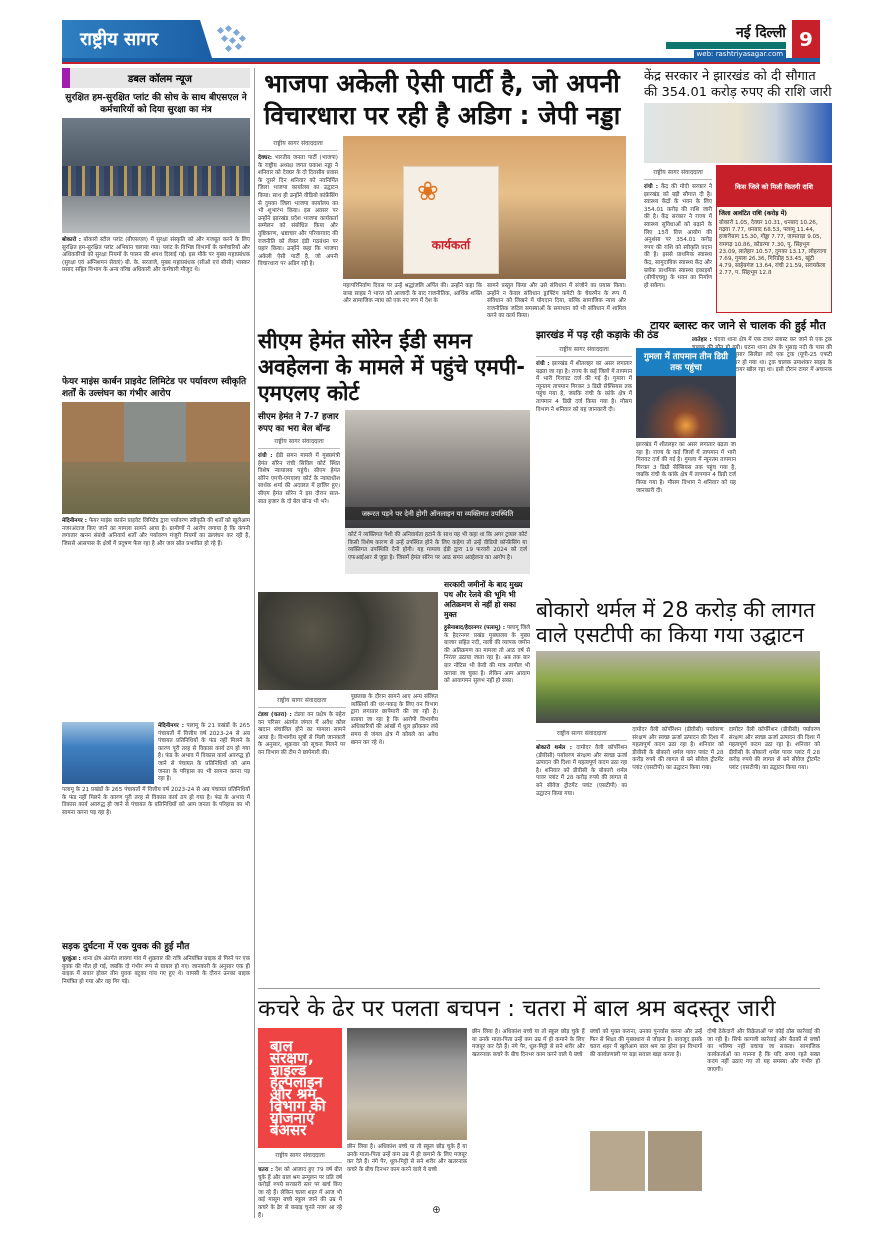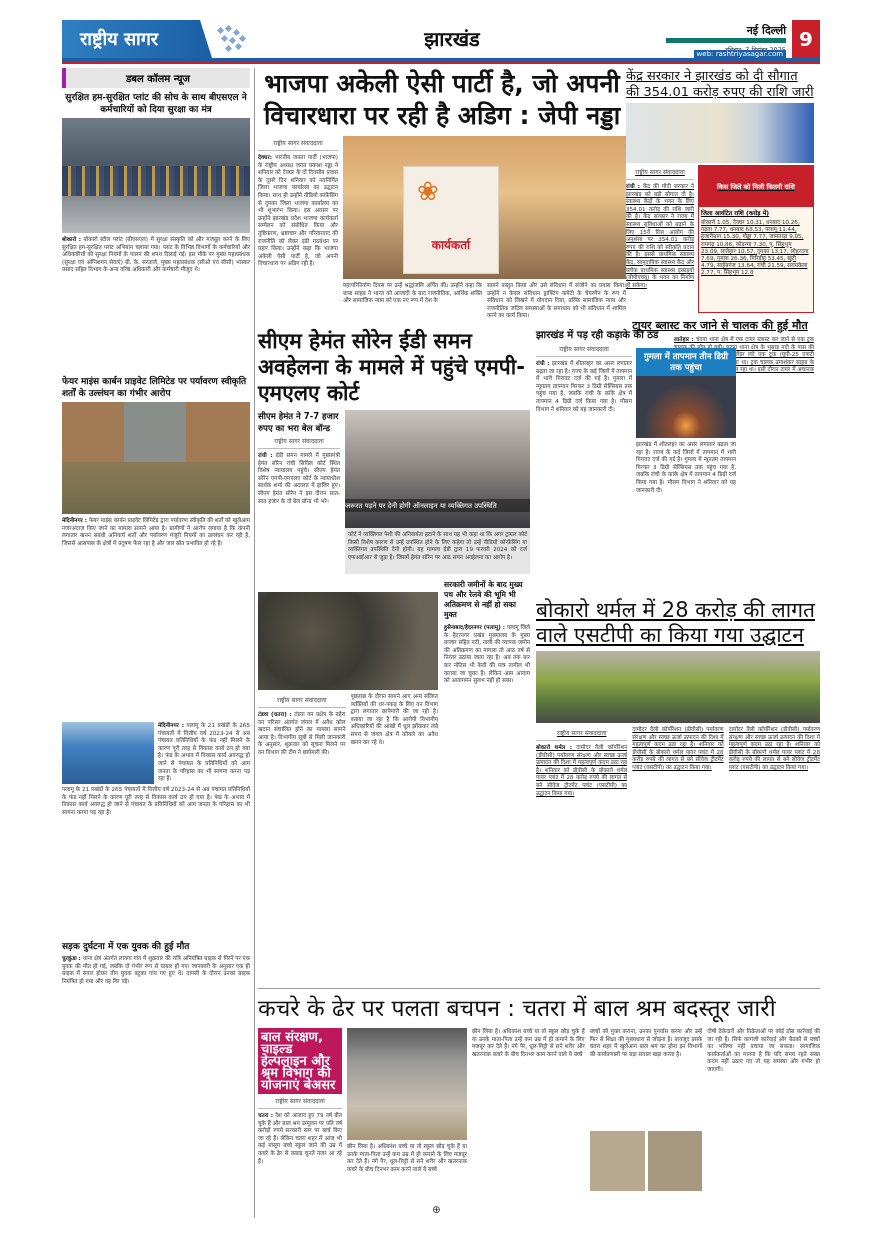--- a/index.html
+++ b/index.html
@@ -5,66 +5,65 @@
   * { box-sizing: border-box; margin: 0; padding: 0; }
   body { width: 877px; height: 1241px; background: #ffffff; font-family: "DejaVu Sans", sans-serif; overflow: hidden; position: relative; }
   .page { position: absolute; left: 62px; top: 20px; width: 758px; height: 1200px; }
   
   .mast { position: absolute; left: 0; top: 0; width: 758px; height: 44px; }
   .mast-logo { position: absolute; left: 0; top: 0; width: 150px; height: 38px; background: linear-gradient(90deg,#2f7fc1,#1b5fa6); color: #fff; font-family: "DejaVu Serif", serif; font-weight: bold; font-size: 18px; line-height: 38px; padding-left: 18px; clip-path: polygon(0 0, 92% 0, 100% 100%, 0 100%); }
   .mast-dots { position: absolute; left: 152px; top: 4px; width: 40px; height: 30px; }
   .mast-dots span { position:absolute; width:5px; height:5px; background:#7fa8d6; transform: rotate(45deg); }
   .mast-section { position: absolute; left: 290px; top: 0; width: 200px; height: 38px; text-align: center; font-weight: bold; font-size: 20px; line-height: 38px; color: #111; }
   .mast-right { position: absolute; right: 34px; top: 2px; width: 120px; text-align: right; }
-  .mast-city { font-size: 11px; font-weight: bold; color: #111; border-bottom: 5px solid #0f766e; padding-bottom: 1px; }
+  .mast-city { font-size: 14px; font-weight: bold; color: #111; border-bottom: 7px solid #0f766e; padding-bottom: 1px; }
   .mast-date { font-size: 6.5px; color: #333; margin-top: 2px; }
   .mast-page { position: absolute; right: 0; top: 0; width: 28px; height: 38px; background: #c8202a; color: #fff; font-weight: bold; font-size: 20px; text-align: center; line-height: 38px; }
   .mast-bar { position: absolute; left: 0; top: 38px; width: 758px; height: 6px; background: #1b5fa6; border-bottom: 2px solid #c8202a; }
   .mast-web { position: absolute; right: 34px; top: 30px; font-size: 7px; color: #fff; background: #1b5fa6; padding: 0 3px; }
 
   .col { position: absolute; }
   .txt { font-size: 5.6px; line-height: 7.6px; color: #333; text-align: justify; }
   .txt b { color: #111; }
   .byline { font-size: 6px; color: #444; text-align: center; padding: 3px 0; border-bottom: 1px solid #bbb; margin-bottom: 3px; }
   .img { background: #888; position: relative; overflow: hidden; }
   .h-big { font-weight: bold; color: #111; font-size: 26px; line-height: 32px; }
   .h-mid { font-weight: bold; color: #111; font-size: 11px; line-height: 14px; }
   .h-small { font-weight: bold; color: #111; font-size: 9px; line-height: 12px; }
   .rule { position: absolute; background: #999; }
-  .caption { position:absolute; left:0; bottom:16px; width:100%; background: rgba(40,40,40,0.75); color:#fff; font-size:7px; padding:2px 0; }
+  .caption { position:absolute; left:0; bottom:8px; width:100%; background: rgba(40,40,40,0.75); color:#fff; font-size:7px; text-align:center; padding:2px 0; }
 </style>
 </head>
 <body>
 
 <div class="page">
 
   <div class="mast">
     <div class="mast-logo">राष्ट्रीय सागर</div>
     <div class="mast-dots">
       <span style="left:4px;top:4px"></span>
         <span style="left:12px;top:2px"></span>
         <span style="left:20px;top:6px"></span>
       <span style="left:8px;top:12px"></span>
         <span style="left:16px;top:14px"></span>
         <span style="left:26px;top:12px"></span>
       <span style="left:12px;top:22px"></span>
         <span style="left:22px;top:20px"></span>
     </div>
-    <div class="mast-section">झारखंड</div>
     <div class="mast-right">
       <div class="mast-city">नई दिल्ली</div>
       <div class="mast-date">रविवार, 7 दिसंबर 2025</div>
     </div>
     <div class="mast-page">9</div>
     <div class="mast-bar"></div>
     <div class="mast-web">web: rashtriyasagar.com</div>
   </div>
 
   <div class="col" style="left:0;top:48px;width:188px;height:1150px;">
-    <div style="background:#e6e6e6;border-left:4px solid #a21caf;text-align:center;font-weight:bold;font-size:10px;padding:3px 0;">डबल कॉलम न्यूज</div>
+    <div style="background:#e6e6e6;border-left:8px solid #a21caf;text-align:center;font-weight:bold;font-size:10px;padding:3px 0;">डबल कॉलम न्यूज</div>
     <div class="h-small" style="margin:3px 0;text-align:center;">सुरक्षित हम-सुरक्षित प्लांट की सोच के साथ बीएसएल ने कर्मचारियों को दिया सुरक्षा का मंत्र</div>
     <div class="img" style="height:115px;background:linear-gradient(180deg,#6f7b86 0%,#4d5a66 40%,#8a8f93 70%,#b8bcbf 100%);">
       <div style="position:absolute;left:0;top:48px;width:100%;height:30px;background:repeating-linear-gradient(90deg,#2b3d5c 0 6px,#c9a24a 6px 9px,#3b4a6a 9px 14px);opacity:.85"></div>
     </div>
     <div class="txt" style="margin-top:3px;height:135px;overflow:hidden;"><b>बोकारो :</b> <span>बोकारो स्टील प्लांट (बीएसएल) में सुरक्षा संस्कृति को और मजबूत करने के लिए सुरक्षित हम-सुरक्षित प्लांट अभियान चलाया गया। प्लांट के विभिन्न विभागों के कर्मचारियों और अधिकारियों को सुरक्षा नियमों के पालन की शपथ दिलाई गई। इस मौके पर मुख्य महाप्रबंधक (सुरक्षा एवं अग्निशमन सेवाएं) बी. के. सरताजे, मुख्य महाप्रबंधक (सीओ एवं सीसी) भास्कर प्रसाद सहित विभाग के अन्य वरिष्ठ अधिकारी और कर्मचारी मौजूद थे।</span></div>
     <div class="h-small" style="margin:4px 0 3px;">फेयर माइंस कार्बन प्राइवेट लिमिटेड पर पर्यावरण स्वीकृति शर्तों के उल्लंघन का गंभीर आरोप</div>
     <div class="img" style="height:112px;background:linear-gradient(90deg,#a27a54 0 33%,#8a8e8a 33% 66%,#a27a54 66% 100%);">
       <div style="position:absolute;left:0;top:60px;width:100%;height:52px;background:linear-gradient(180deg,#8b7a5a,#6d6a4a);"></div>
     </div>
     <div class="txt" style="margin-top:3px;height:205px;overflow:hidden;"><b>मेदिनीनगर :</b> <span>फेयर माइंस कार्बन प्राइवेट लिमिटेड द्वारा पर्यावरण स्वीकृति की शर्तों को खुलेआम नजरअंदाज किए जाने का मामला सामने आया है। ग्रामीणों ने आरोप लगाया है कि कंपनी लगातार खनन संबंधी अनिवार्य शर्तों और पर्यावरण मंजूरी नियमों का उल्लंघन कर रही है, जिससे आसपास के क्षेत्रों में प्रदूषण फैल रहा है और जल स्रोत प्रभावित हो रहे हैं।</span></div>
@@ -92,21 +91,21 @@
           <div style="position:absolute;left:62px;top:100px;width:92px;text-align:center;font-weight:bold;font-size:12px;color:#c8202a;">कार्यकर्ता</div>
         </div>
         <div style="display:flex;gap:5px;margin-top:3px;">
           <div class="txt" style="flex:1;height:50px;overflow:hidden;">महापरिनिर्वाण दिवस पर उन्हें श्रद्धांजलि अर्पित की। उन्होंने कहा कि बाबा साहब ने भारत को आजादी के बाद राजनीतिक, आर्थिक शक्ति और सामाजिक न्याय को एक नए रूप में देश के</div>
           <div class="txt" style="flex:1;height:50px;overflow:hidden;">सामने प्रस्तुत किया और उसे संविधान में संजोने का प्रयास किया। उन्होंने न केवल संविधान ड्राफ्टिंग कमेटी के चेयरमैन के रूप में संविधान को लिखने में योगदान दिया, बल्कि सामाजिक न्याय और राजनीतिक जटिल समस्याओं के समाधान को भी संविधान में शामिल करने का कार्य किया।</div>
         </div>
       </div>
     </div>
   </div>
 
-  <div class="col" style="left:564px;top:48px;width:188px;text-decoration:underline;">
+  <div class="col" style="left:582px;top:48px;width:188px;">
     <div style="font-size:13px;line-height:16px;color:#111;">केंद्र सरकार ने झारखंड को दी सौगात की 354.01 करोड़ रुपए की राशि जारी</div>
     <div class="img" style="height:60px;margin-top:3px;background:linear-gradient(90deg,#dfe4e6 0,#e8e2d0 50%,#c9d3dc 70%,#2f5fb5 100%);"></div>
     <div style="display:flex;gap:4px;margin-top:2px;">
       <div style="width:68px;">
         <div class="byline">राष्ट्रीय सागर संवाददाता</div>
         <div class="txt" style="height:130px;overflow:hidden;"><b>रांची :</b> <span>केंद्र की मोदी सरकार ने झारखंड को बड़ी सौगात दी है। स्वास्थ्य केंद्रों के भवन के लिए 354.01 करोड़ की राशि जारी की है। केंद्र सरकार ने राज्य में स्वास्थ्य सुविधाओं को बढ़ाने के लिए 15वें वित्त आयोग की अनुशंसा पर 354.01 करोड़ रुपए की राशि को स्वीकृति प्रदान की है। इससे प्राथमिक स्वास्थ्य केंद्र, सामुदायिक स्वास्थ्य केंद्र और ब्लॉक प्राथमिक स्वास्थ्य इकाइयों (बीपीएचयू) के भवन का निर्माण हो सकेगा।</span></div>
       </div>
       <div style="flex:1;border:1px solid #c8202a;background:#fdf6ec;">
         <div style="background:#c8202a;color:#fff;font-size:6.5px;font-weight:bold;text-align:center;padding:16px 0;">किस जिले को मिली कितनी राशि</div>
         <div style="font-size:6px;font-weight:bold;padding:2px;">जिला आवंटित राशि (करोड़ में)</div>
@@ -153,39 +152,39 @@
         <div class="txt" style="height:150px;overflow:hidden;"><b>टंडवा (चतरा) :</b> <span>टंडवा वन प्रक्षेत्र के बहेरा वन परिसर अंतर्गत जंगल में अवैध कोल खदान संचालित होने का मामला सामने आया है। विभागीय सूत्रों से मिली जानकारी के अनुसार, शुक्रवार को सूचना मिलने पर वन विभाग की टीम ने छापेमारी की।</span></div>
       </div>
       <div class="txt" style="flex:1;height:170px;overflow:hidden;">पूछताछ के दौरान सामने आए अन्य संलिप्त व्यक्तियों की धर-पकड़ के लिए वन विभाग द्वारा लगातार छापेमारी की जा रही है। बताया जा रहा है कि आरोपी विभागीय अधिकारियों की आंखों में धूल झोंककर लंबे समय से जंगल क्षेत्र में कोयले का अवैध खनन कर रहे थे।</div>
     </div>
   </div>
   <div class="col" style="left:382px;top:560px;width:86px;">
     <div class="h-small" style="font-size:7.5px;line-height:10px;">सरकारी जमीनों के बाद मुख्य पथ और रेलवे की भूमि भी अतिक्रमण से नहीं हो सका मुक्त</div>
     <div class="txt" style="margin-top:4px;height:330px;overflow:hidden;"><b>हुसैनाबाद/हैदरनगर (पलामू) :</b> <span>पलामू जिले के हैदरनगर प्रखंड मुख्यालय के मुख्य बाजार सहित नदी, नाली की व्यापक जमीन की अतिक्रमण का मामला तो आठ वर्ष से निरंतर उठाया जाता रहा है। अब तक बार बार नोटिस भी केवी की मात्र तामील भी कराया जा चुका है। लेकिन आम आवाम को आवागमन सुलभ नहीं हो सका।</span></div>
   </div>
 
-  <div class="col" style="left:474px;top:578px;width:284px;text-decoration:underline;">
+  <div class="col" style="left:474px;top:578px;width:284px;">
     <div class="h-big" style="font-weight:normal;font-size:21px;line-height:25px;">बोकारो थर्मल में 28 करोड़ की लागत वाले एसटीपी का किया गया उद्घाटन</div>
     <div class="img" style="height:72px;margin-top:3px;background:linear-gradient(180deg,#b8b2a8 0,#8ea84a 40%,#5a7a3a 70%,#4a4a4a 100%);"></div>
     <div style="display:flex;gap:5px;margin-top:3px;">
       <div style="flex:1;">
         <div class="byline">राष्ट्रीय सागर संवाददाता</div>
         <div class="txt" style="height:150px;overflow:hidden;"><b>बोकारो थर्मल :</b> <span>दामोदर वैली कॉर्पोरेशन (डीवीसी) पर्यावरण संरक्षण और स्वच्छ ऊर्जा उत्पादन की दिशा में महत्वपूर्ण कदम उठा रहा है। शनिवार को डीवीसी के बोकारो थर्मल पावर प्लांट में 28 करोड़ रुपये की लागत से बने सीवेज ट्रीटमेंट प्लांट (एसटीपी) का उद्घाटन किया गया।</span></div>
       </div>
       <div class="txt" style="flex:1;height:175px;overflow:hidden;">दामोदर वैली कॉर्पोरेशन (डीवीसी) पर्यावरण संरक्षण और स्वच्छ ऊर्जा उत्पादन की दिशा में महत्वपूर्ण कदम उठा रहा है। शनिवार को डीवीसी के बोकारो थर्मल पावर प्लांट में 28 करोड़ रुपये की लागत से बने सीवेज ट्रीटमेंट प्लांट (एसटीपी) का उद्घाटन किया गया।</div>
       <div class="txt" style="flex:1;height:175px;overflow:hidden;">दामोदर वैली कॉर्पोरेशन (डीवीसी) पर्यावरण संरक्षण और स्वच्छ ऊर्जा उत्पादन की दिशा में महत्वपूर्ण कदम उठा रहा है। शनिवार को डीवीसी के बोकारो थर्मल पावर प्लांट में 28 करोड़ रुपये की लागत से बने सीवेज ट्रीटमेंट प्लांट (एसटीपी) का उद्घाटन किया गया।</div>
     </div>
   </div>
 
   <div class="rule" style="left:196px;top:968px;width:562px;height:1px;"></div>
   <div class="col" style="left:196px;top:972px;width:562px;">
     <div class="h-big" style="font-weight:normal;font-size:23px;text-align:left;">कचरे के ढेर पर पलता बचपन : चतरा में बाल श्रम बदस्तूर जारी</div>
     <div style="display:flex;gap:5px;margin-top:4px;">
       <div style="width:84px;">
-        <div style="background:#be185d;color:#fff;font-weight:bold;font-size:13px;line-height:12px;padding:3px;">बाल संरक्षण, चाइल्ड हेल्पलाइन और श्रम विभाग की योजनाएं बेअसर</div>
+        <div style="background:#ef4444;color:#fff;font-weight:bold;font-size:15px;line-height:12px;padding:12px;">बाल संरक्षण, चाइल्ड हेल्पलाइन और श्रम विभाग की योजनाएं बेअसर</div>
         <div class="byline">राष्ट्रीय सागर संवाददाता</div>
         <div class="txt" style="height:80px;overflow:hidden;"><b>चतरा :</b> <span>देश को आजाद हुए 79 वर्ष बीत चुके हैं और बाल श्रम उन्मूलन पर प्रति वर्ष करोड़ों रुपये सरकारी स्तर पर खर्च किए जा रहे हैं। लेकिन चतरा शहर में आज भी कई मासूम बच्चे स्कूल जाने की उम्र में कचरे के ढेर से कबाड़ चुनते नजर आ रहे हैं।</span></div>
       </div>
       <div style="width:120px;">
         <div class="img" style="height:112px;background:linear-gradient(180deg,#5a5a5a 0,#9a9a9a 30%,#c8c0b0 70%,#a89878 100%);"></div>
         <div class="txt" style="margin-top:3px;height:60px;overflow:hidden;">छीन लिया है। अधिकांश बच्चे या तो स्कूल छोड़ चुके हैं या उनके माता-पिता उन्हें कम उम्र में ही कमाने के लिए मजबूर कर देते हैं। नंगे पैर, धूल-मिट्टी से सने शरीर और खतरनाक कचरे के बीच दिनभर काम करने वाले ये बच्चे</div>
       </div>
       <div class="txt" style="flex:1;height:180px;overflow:hidden;">छीन लिया है। अधिकांश बच्चे या तो स्कूल छोड़ चुके हैं या उनके माता-पिता उन्हें कम उम्र में ही कमाने के लिए मजबूर कर देते हैं। नंगे पैर, धूल-मिट्टी से सने शरीर और खतरनाक कचरे के बीच दिनभर काम करने वाले ये बच्चे</div>
       <div style="flex:1;">
         <div class="txt" style="height:100px;overflow:hidden;">बच्चों को मुक्त कराना, उनका पुनर्वास करना और उन्हें फिर से शिक्षा की मुख्यधारा से जोड़ना है। बावजूद इसके चतरा शहर में खुलेआम बाल श्रम का होना इन विभागों की कार्यप्रणाली पर बड़ा सवाल खड़ा करता है।</div>

